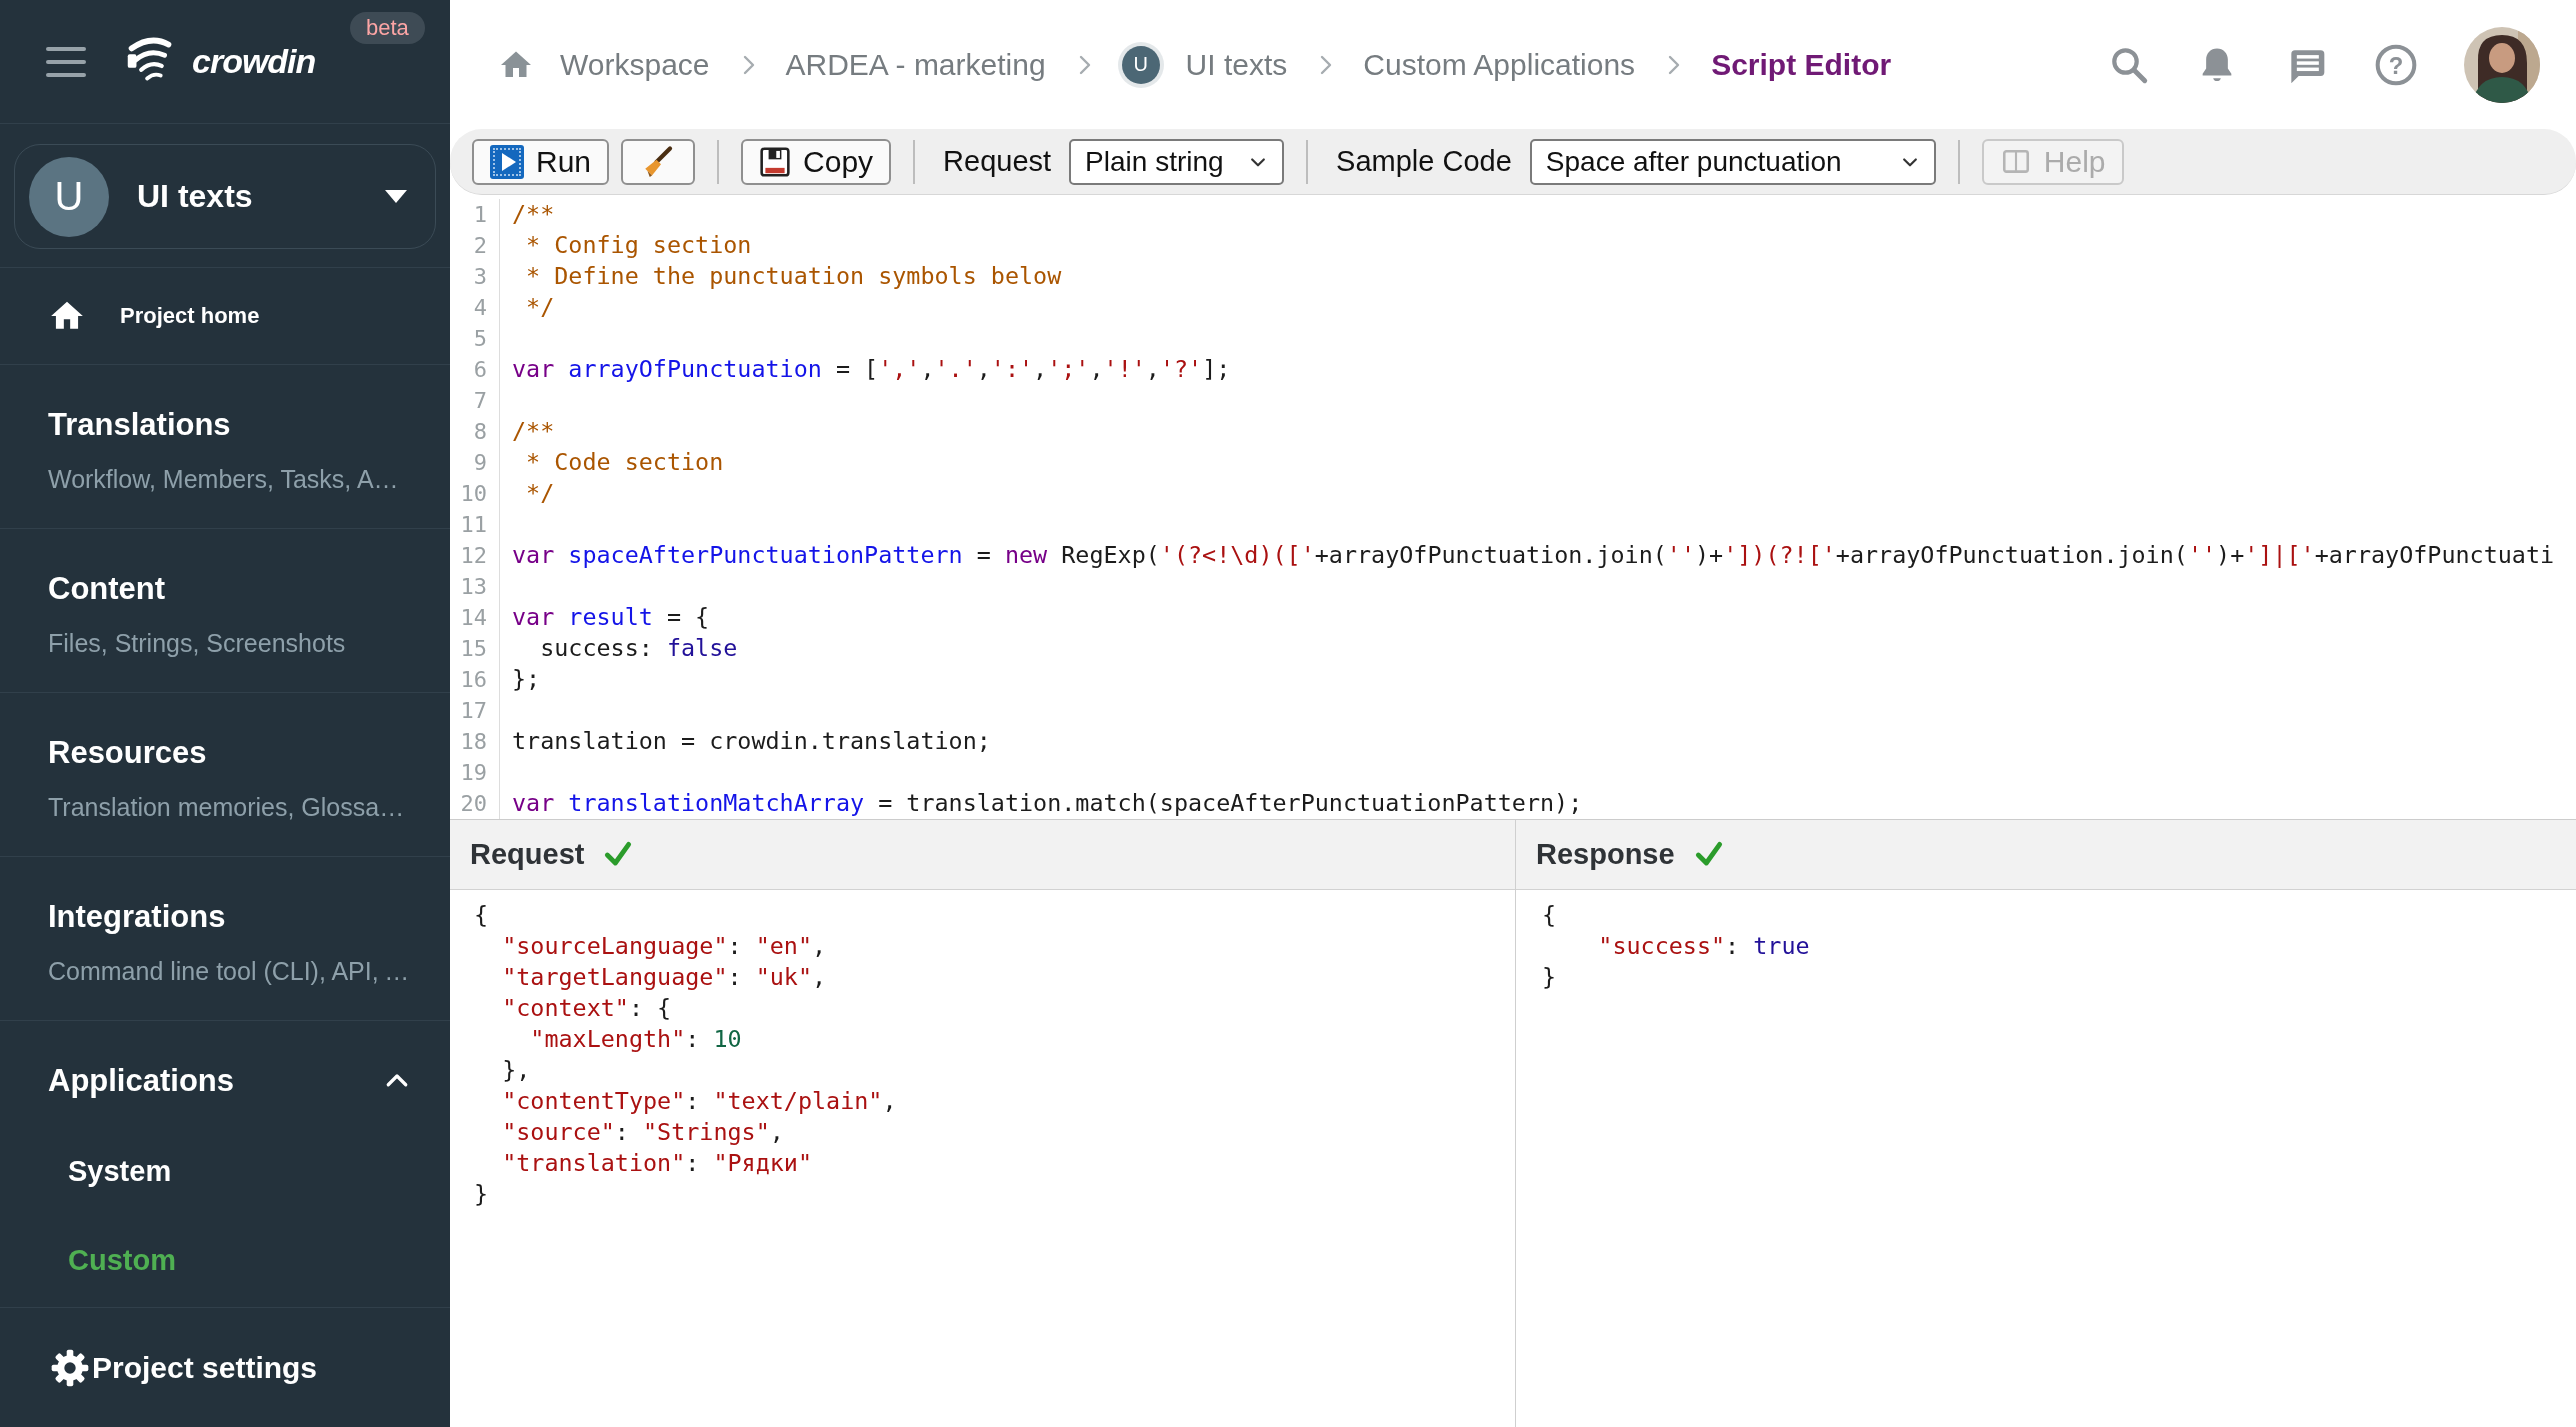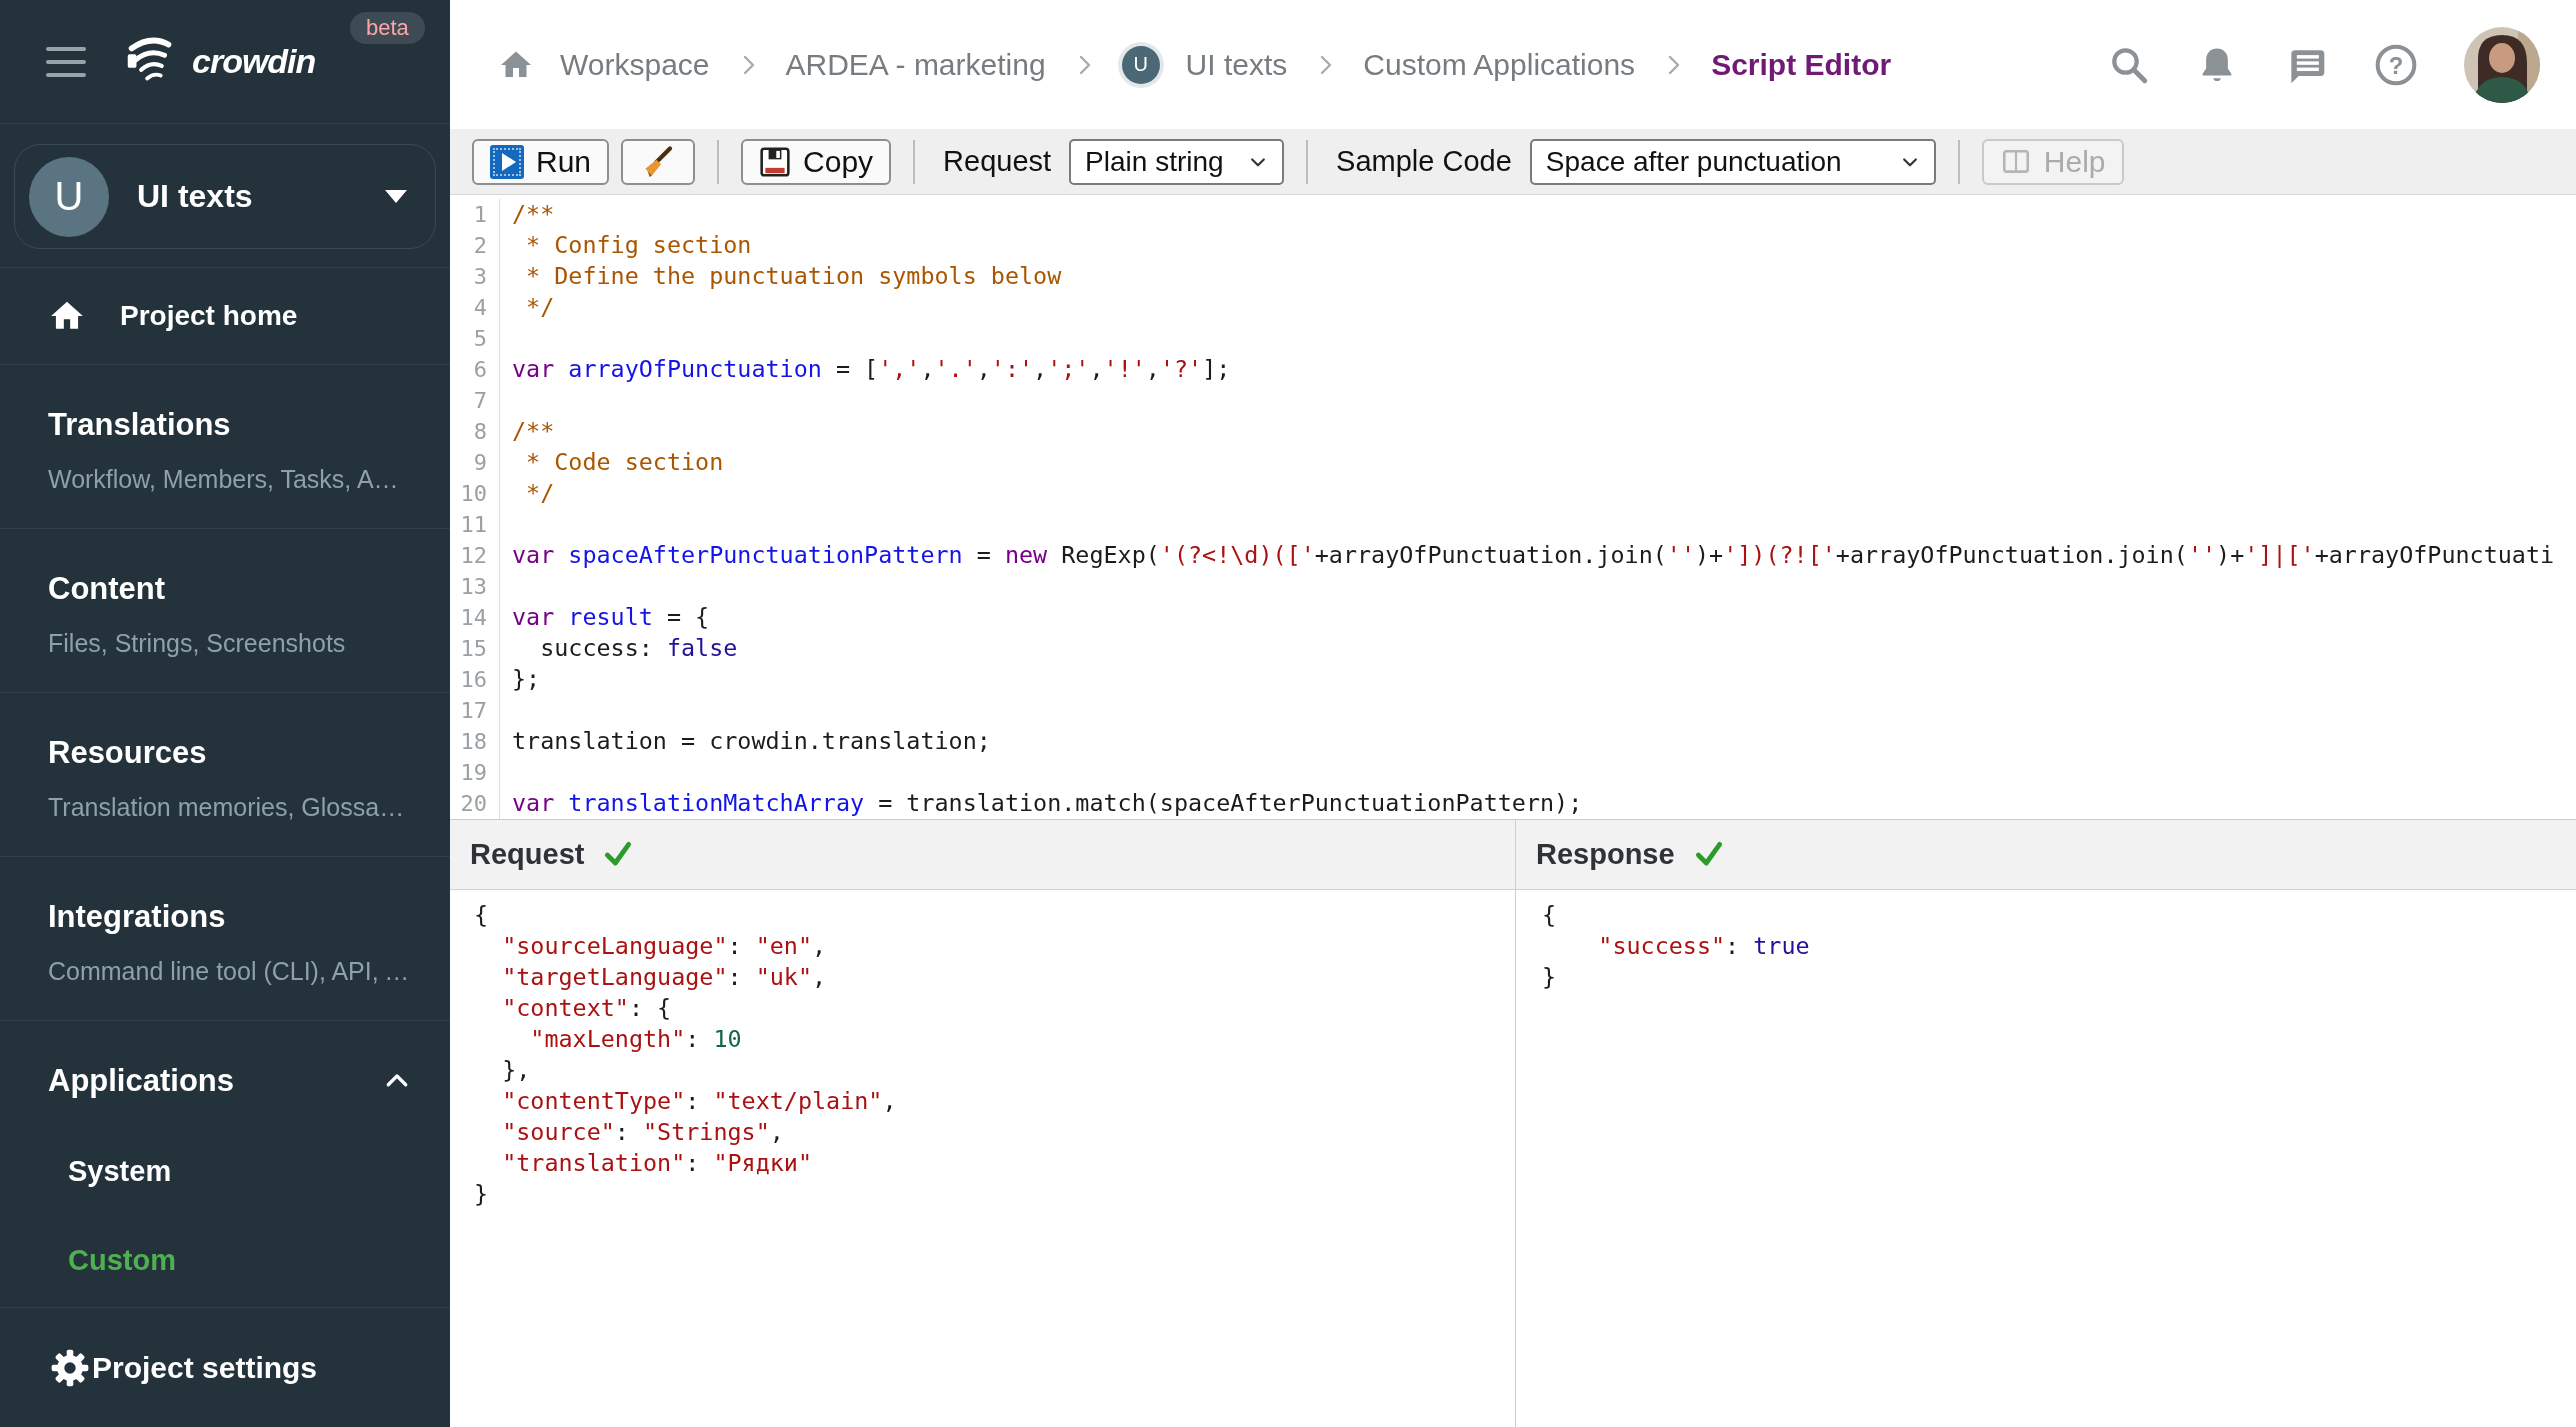--- a/index.html
+++ b/index.html
@@ -22,21 +22,21 @@
   .beta-pill{position:absolute;left:350px;top:12px;background:#3E4B55;color:#fca5a5;font-size:22px;
     padding:3px 16px;border-radius:17px;}
   .sb-divider{height:1px;background:var(--sb-div);}
   .selector{margin:20px 14px 18px;height:105px;border:1px solid #3B4B56;border-radius:26px;
     display:flex;align-items:center;padding:0 28px 0 14px;gap:28px;cursor:pointer;}
   .sel-avatar{width:80px;height:80px;border-radius:50%;background:#5B7482;color:#fff;
     display:flex;align-items:center;justify-content:center;font-size:40px;font-weight:400;}
   .sel-name{flex:1;font-size:32px;font-weight:600;}
   .caret-down{width:0;height:0;border-left:11px solid transparent;border-right:11px solid transparent;border-top:13px solid #fff;}
   .home-row{height:96px;display:flex;align-items:center;gap:34px;padding-left:48px;cursor:pointer;}
-  .home-row .label{font-size:28px;font-weight:600;}
+  .home-row .label{font-size:22px;font-weight:600;}
   .section{padding:42px 40px 34px 48px;cursor:pointer;}
   .section .title{font-size:31px;font-weight:700;margin-bottom:22px;}
   .section .subtitle{font-size:25px;color:var(--sb-sub);white-space:nowrap;overflow:hidden;text-overflow:ellipsis;}
   .apps{padding:42px 38px 30px 48px;}
   .apps-head{display:flex;align-items:center;cursor:pointer;}
   .apps-head .title{flex:1;font-size:31px;font-weight:700;}
   .app-item{margin-top:56px;padding-left:20px;font-size:29px;font-weight:600;cursor:pointer;}
   .app-item.active{color:var(--sb-green);}
   .settings-row{padding:38px 0 0 48px;display:flex;align-items:center;cursor:pointer;}
   .settings-row .label{font-size:30px;font-weight:600;}
@@ -50,21 +50,21 @@
   .crumb{white-space:nowrap;cursor:pointer;}
   .crumb.current{color:#701a75;font-weight:600;cursor:default;}
   .crumb-badge{width:38px;height:38px;border-radius:50%;background:#4C6775;color:#fff;font-size:20px;
     display:flex;align-items:center;justify-content:center;box-shadow:0 0 0 4px rgba(76,103,117,.15);}
   .top-icons{display:flex;align-items:center;gap:46px;}
   .tico{cursor:pointer;}
   .avatar-photo{width:76px;height:76px;border-radius:50%;overflow:hidden;cursor:pointer;}
 
   
   .toolbar{height:66px;background:var(--tb-bg);border-bottom:1px solid var(--tb-border);
-    display:flex;align-items:center;padding-left:22px;gap:12px;}
+    display:flex;align-items:center;padding-left:22px;gap:12px;border-radius:32px;}
   .btn{height:46px;background:#FAFAFA;border:2px solid #8F8F8F;border-radius:6px;display:flex;
     align-items:center;gap:12px;padding:0 16px;font-size:30px;color:#111;cursor:pointer;}
   .btn.icon-only{padding:0 17px;}
   .btn.disabled{background:#F3F3F3;border-color:#C9C9C9;color:#ABABAB;cursor:default;}
   .tb-sep{width:2px;height:44px;background:#BDBDBD;margin:0 10px;}
   .tb-label{font-size:29px;color:#111;margin:0 6px;}
   .fake-select{height:46px;background:#fff;border:2px solid #7A7A7A;border-radius:5px;display:flex;
     align-items:center;padding:0 14px;font-size:28px;color:#111;cursor:pointer;}
   .fake-select .val{flex:1;white-space:nowrap;overflow:hidden;}
   .run-ico{width:34px;height:34px;background:#1468BE;border-radius:3px;display:flex;align-items:center;

